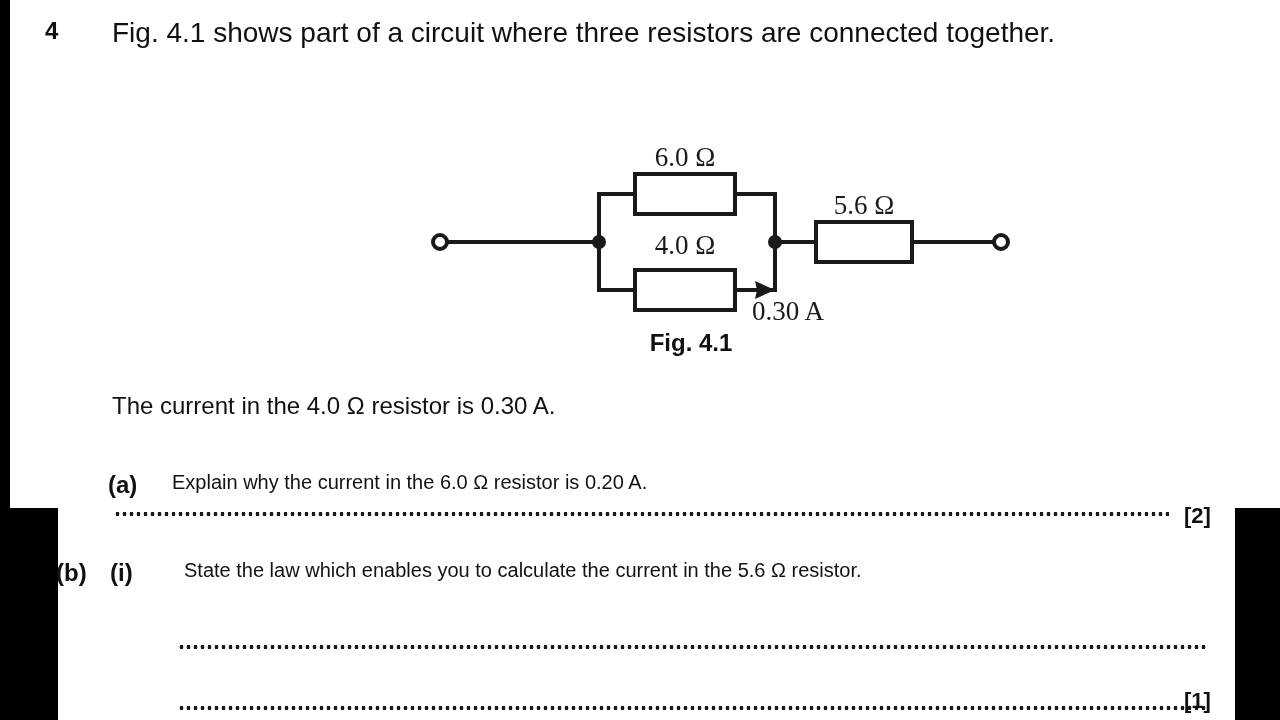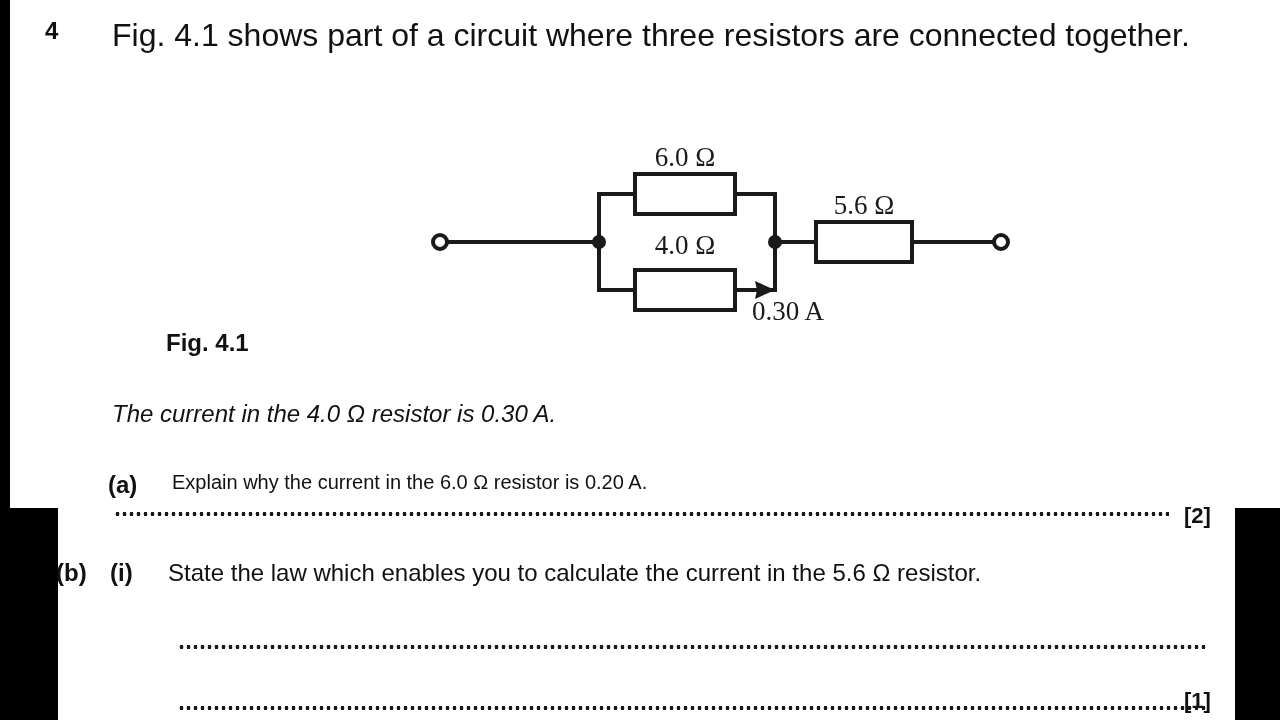--- a/index.html
+++ b/index.html
@@ -46,54 +46,54 @@
   .q-number {
     position: absolute;
     left: 45px; top: 17px;
     font-size: 24px;
     font-weight: bold;
     letter-spacing: 0;
   }
   .q-stem {
     position: absolute;
     left: 112px; top: 17px;
-    font-size: 32px;
+    font-size: 28px;
     white-space: nowrap;
   }
 
   .fig-caption {
     position: absolute;
     left: 0; top: 329px;
     width: 1216px;
-    text-align: left;
+    text-align: center;
     font-size: 24px;
     font-weight: bold;
     text-decoration: underline;
   }
   .fig-caption span { display: inline-block; margin-left: 166px; }
 
   .body-line {
     position: absolute;
     left: 112px;
     font-size: 24px;
     white-space: nowrap;
   }
-  .line-current { top: 400px; font-style: italic; }
+  .line-current { top: 392px; }
 
   .part-label {
     position: absolute;
     font-size: 24px;
     font-weight: bold;
   }
   .part-a-label { left: 108px; top: 471px; }
   .part-b-label { left: 56px;  top: 559px; }
   .part-bi-label { left: 110px; top: 559px; }
 
   .part-a-text { position: absolute; left: 172px; top: 471px; font-size: 20px; white-space: nowrap; }
-  .part-bi-text { position: absolute; left: 168px; top: 559px; font-size: 24px; white-space: nowrap; }
+  .part-bi-text { position: absolute; left: 184px; top: 559px; font-size: 20px; white-space: nowrap; }
 
   
   .dots {
     position: absolute;
     height: 4px;
     background-image: radial-gradient(circle, #1a1a1a 48%, rgba(0,0,0,0) 52%);
     background-size: 7px 4px;
     background-repeat: repeat-x;
     background-position: 0 center;
   }

